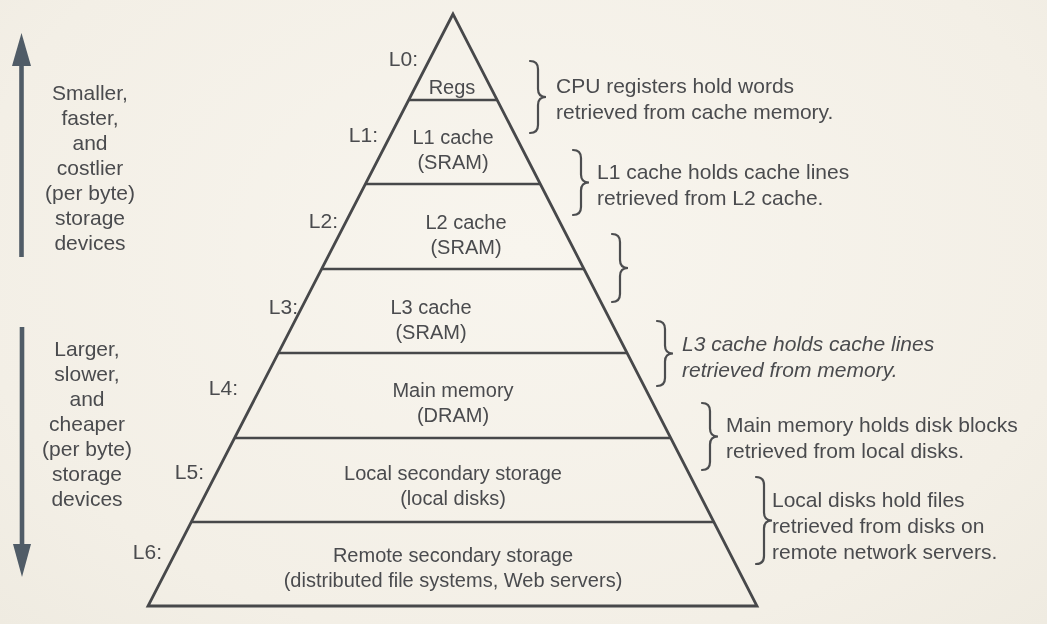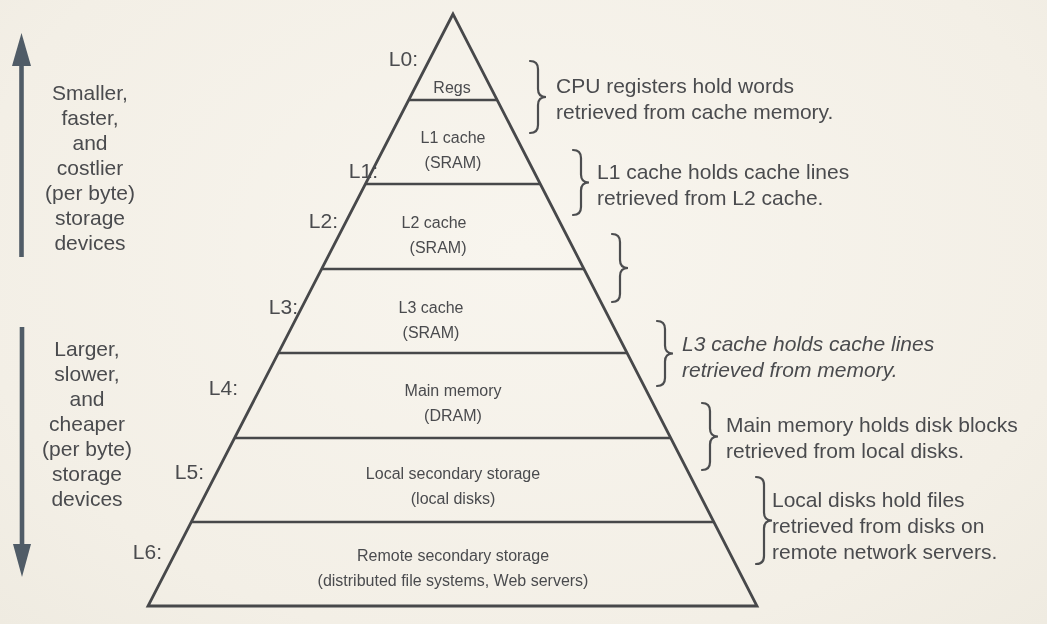--- a/index.html
+++ b/index.html
@@ -5,21 +5,21 @@
   html,body{margin:0;padding:0;}
   body{font-family:"Liberation Sans","DejaVu Sans",sans-serif;}
   #stage{
     position:relative;width:1047px;height:624px;overflow:hidden;
     background:radial-gradient(ellipse at 50% 40%, #f8f5ee 0%, #f3efe6 75%, #efebe1 100%);
     color:#4a4b4e;
   }
   .txt{position:absolute;white-space:pre-line;font-size:21px;line-height:25px;color:#4a4b4e;}
   .caption{width:124px;text-align:center;}
   .lvl-label{width:64px;text-align:right;font-size:21px;line-height:22px;}
-  .lvl-text{text-align:center;transform:translateX(-50%);font-size:16px;line-height:25px;}
+  .lvl-text{text-align:center;transform:translateX(-50%);font-size:20px;line-height:25px;}
   .annot{line-height:26px;}
   svg{position:absolute;left:0;top:0;}
   .shape{fill:none;stroke:#47484a;}
   .brace{fill:none;stroke:#4c4d4f;stroke-width:2.2;stroke-linecap:round;}
   .arrow-shaft{stroke:#505c67;stroke-width:4.6;stroke-linecap:butt;}
   .arrow-head{fill:#505c67;stroke:none;}
 </style>
 </head>
 <body>
 
@@ -63,31 +63,31 @@
 devices</div>
   <div class="txt caption" style="left:25px;top:336px;">Larger,
 slower,
 and
 cheaper
 (per byte)
 storage
 devices</div>
 
   <div class="txt lvl-label" style="left:354px;top:48px;">L0:</div>
-  <div class="txt lvl-label" style="left:314px;top:124px;margin-top:36px;">L1:</div>
+  <div class="txt lvl-label" style="left:314px;top:124px;">L1:</div>
   <div class="txt lvl-label" style="left:274px;top:210px;">L2:</div>
   <div class="txt lvl-label" style="left:234px;top:296px;">L3:</div>
   <div class="txt lvl-label" style="left:174px;top:377px;">L4:</div>
   <div class="txt lvl-label" style="left:140px;top:461px;">L5:</div>
   <div class="txt lvl-label" style="left:98px;top:541px;">L6:</div>
 
   <div class="txt lvl-text" style="left:452px;top:75px;">Regs</div>
   <div class="txt lvl-text" style="left:453px;top:125px;">L1 cache
 (SRAM)</div>
-  <div class="txt lvl-text" style="left:434px;top:210px;text-align:right;">L2 cache
+  <div class="txt lvl-text" style="left:466px;top:210px;">L2 cache
 (SRAM)</div>
   <div class="txt lvl-text" style="left:431px;top:295px;">L3 cache
 (SRAM)</div>
   <div class="txt lvl-text" style="left:453px;top:461px;">Local secondary storage
 (local disks)</div>
   <div class="txt lvl-text" style="left:453px;top:378px;">Main memory
 (DRAM)</div>
   <div class="txt lvl-text" style="left:453px;top:543px;">Remote secondary storage
 (distributed file systems, Web servers)</div>
 

